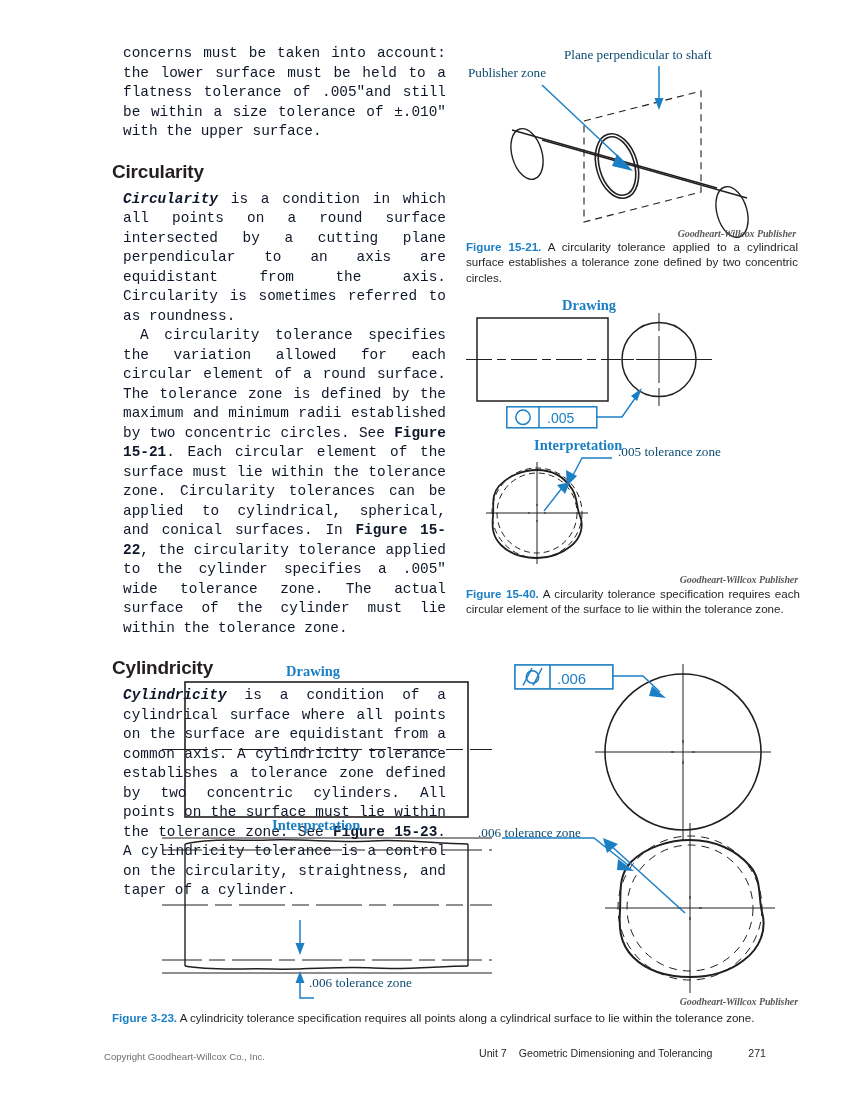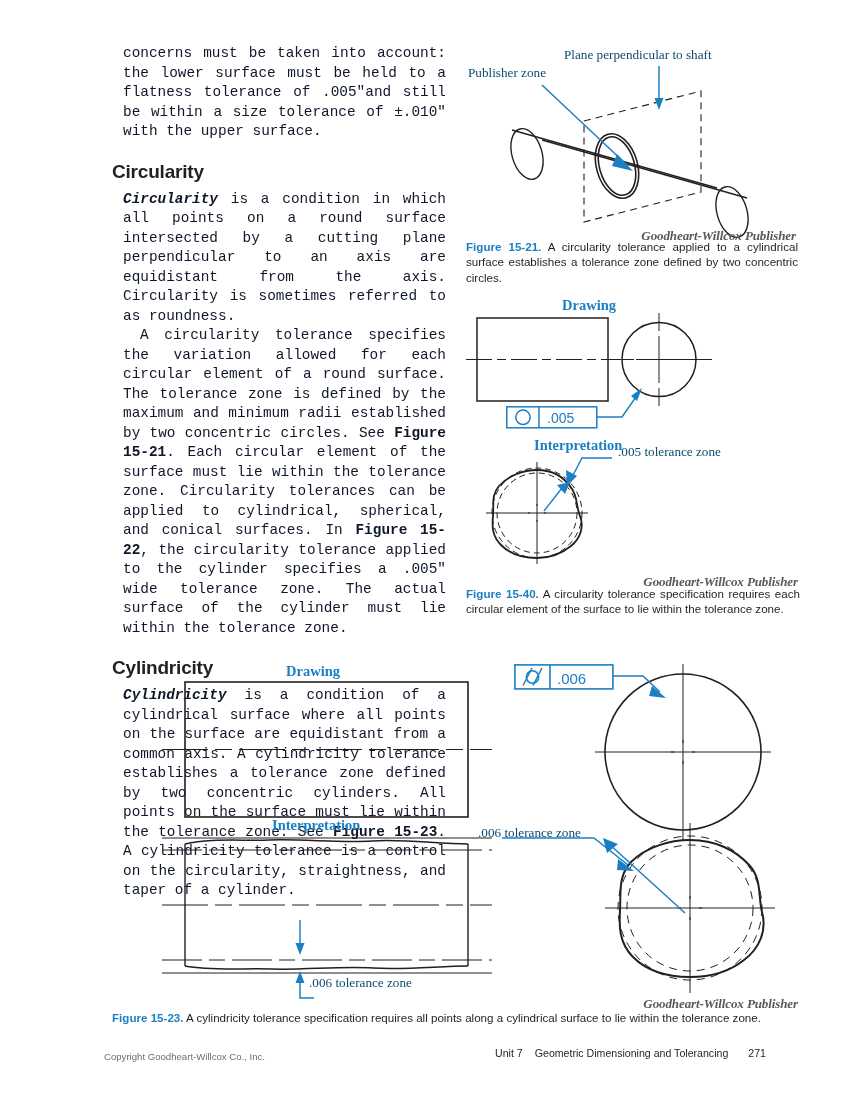--- a/index.html
+++ b/index.html
@@ -46,21 +46,21 @@
     letter-spacing: -0.2px;
   }
   .bi { font-weight: bold; font-style: italic; }
   .b  { font-weight: bold; }
 
   
   .credit {
     font-family: "Liberation Serif", serif;
     font-style: italic;
     font-weight: bold;
-    font-size: 13px;
+    font-size: 10px;
     color: #58595b;
     text-align: right;
     letter-spacing: -0.1px;
   }
   .fig-caption {
     font-family: "Liberation Sans", sans-serif;
     font-size: 11.6px;
     line-height: 15.4px;
     color: #231f20;
     text-align: justify;
@@ -103,21 +103,21 @@
   #footer-right {
     position: absolute;
     right: 96px;
     top: 1047px;
     font-family: "Liberation Sans", sans-serif;
     font-size: 10.6px;
     color: #231f20;
     white-space: nowrap;
   }
   #footer-right .unit { margin-right: 12px; }
-  #footer-right .secname { margin-right: 20px; text-align: right; }
+  #footer-right .secname { margin-right: 36px; text-align: right; }
   #footer-right .pageno { font-weight: normal; }
 
   svg { display: block; overflow: visible; }
   .stroke-dark { stroke: #231f20; fill: none; }
   .stroke-blue { stroke: #1b7fc4; fill: none; }
 </style>
 </head>
 <body>
 
 <div id="left-col">
@@ -353,21 +353,21 @@
 
   <span class="callout" style="left:209px; top:316px;">.006 tolerance zone</span>
 </div>
 
 <div class="abs" style="left:466px; top:996px; width:332px;">
   <div class="credit">Goodheart-Willcox Publisher</div>
 </div>
 
 <div class="abs" style="left:112px; top:1010px; width:688px;">
   <div class="fig-caption nojust">
-    <span class="fignum">Figure 15-23.</span><span> A cylindricity tolerance specification requires all points along a cylindrical surface to lie within the tolerance zone.</span>
+    <span class="fignum">Figure 3-23.</span><span> A cylindricity tolerance specification requires all points along a cylindrical surface to lie within the tolerance zone.</span>
   </div>
 </div>
 
 <div id="footer-left">Copyright Goodheart-Willcox Co., Inc.</div>
 
 <div id="footer-right">
   <span class="unit">Unit 7</span><span class="secname">Geometric Dimensioning and Tolerancing</span><span class="pageno">271</span>
 </div>
 
 </body></html>

